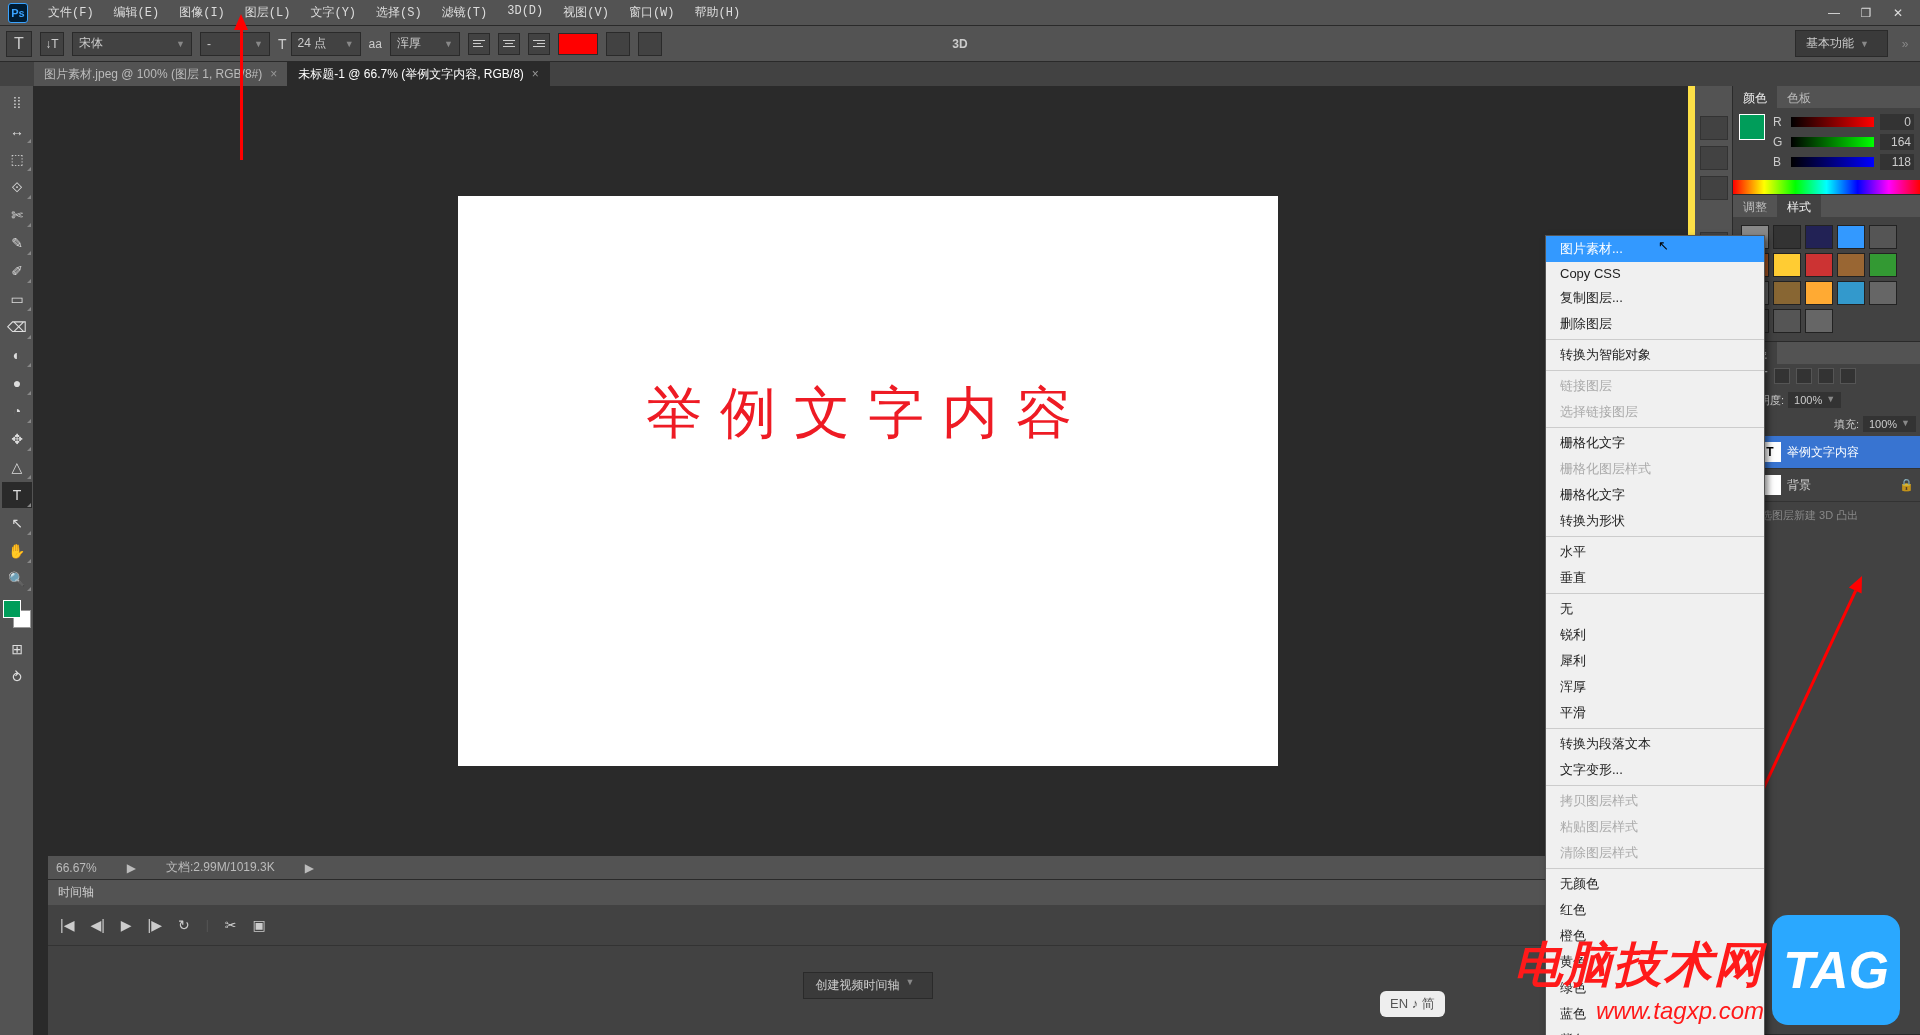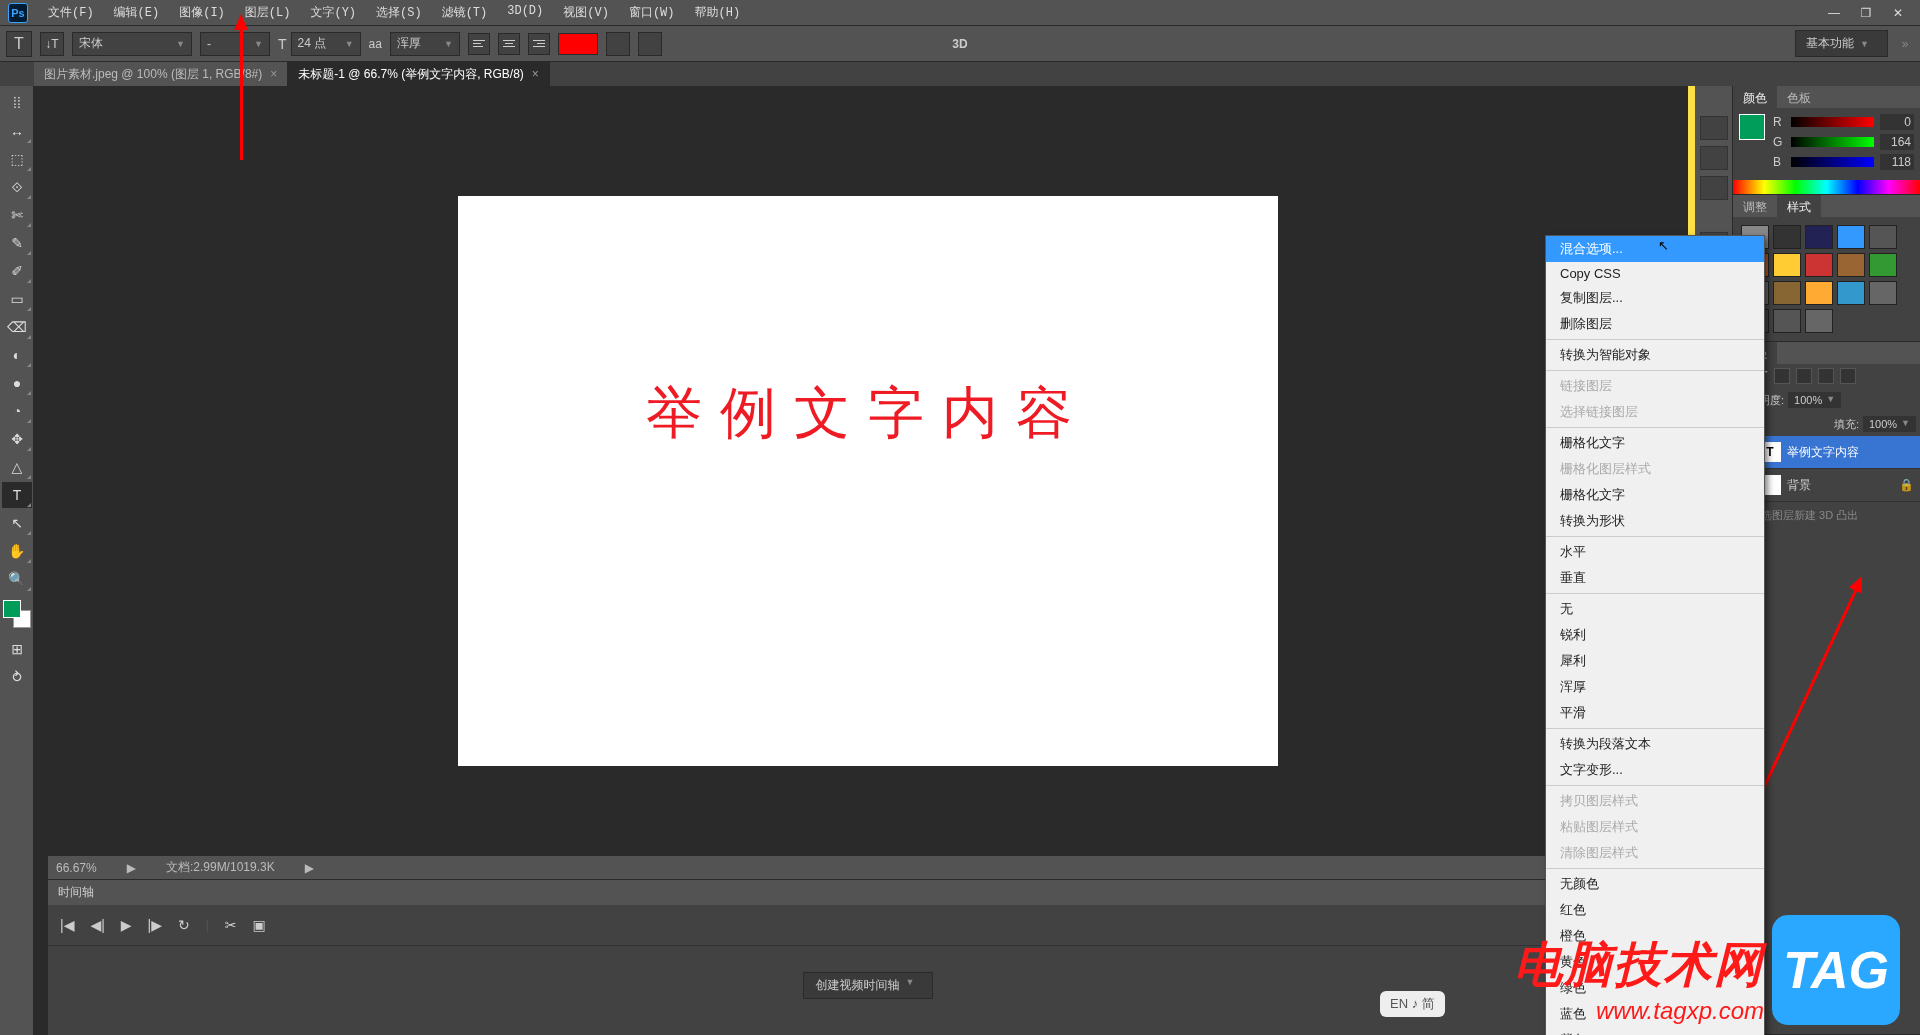--- a/index.html
+++ b/index.html
@@ -575,21 +575,21 @@
         </div>
         <div style="flex:1"></div>
         <div style="padding:6px;color:#888;font-size:11px">从所选图层新建 3D 凸出</div>
       </div>
     </div>
   </div>
 </div>
 
 <div class="context-menu" id="context-menu">
   <span class="cursor-arrow">↖</span>
-<div class="ctx-item highlight">混合选项...</div>
+<div class="ctx-item highlight">图片素材...</div>
     <div class="ctx-item">Copy CSS</div>
     <div class="ctx-item">复制图层...</div>
     <div class="ctx-item">删除图层</div>
     <div class="ctx-sep"></div>
     <div class="ctx-item">转换为智能对象</div>
     <div class="ctx-sep"></div>
     <div class="ctx-item disabled">链接图层</div>
     <div class="ctx-item disabled">选择链接图层</div>
     <div class="ctx-sep"></div>
     <div class="ctx-item">栅格化文字</div>

